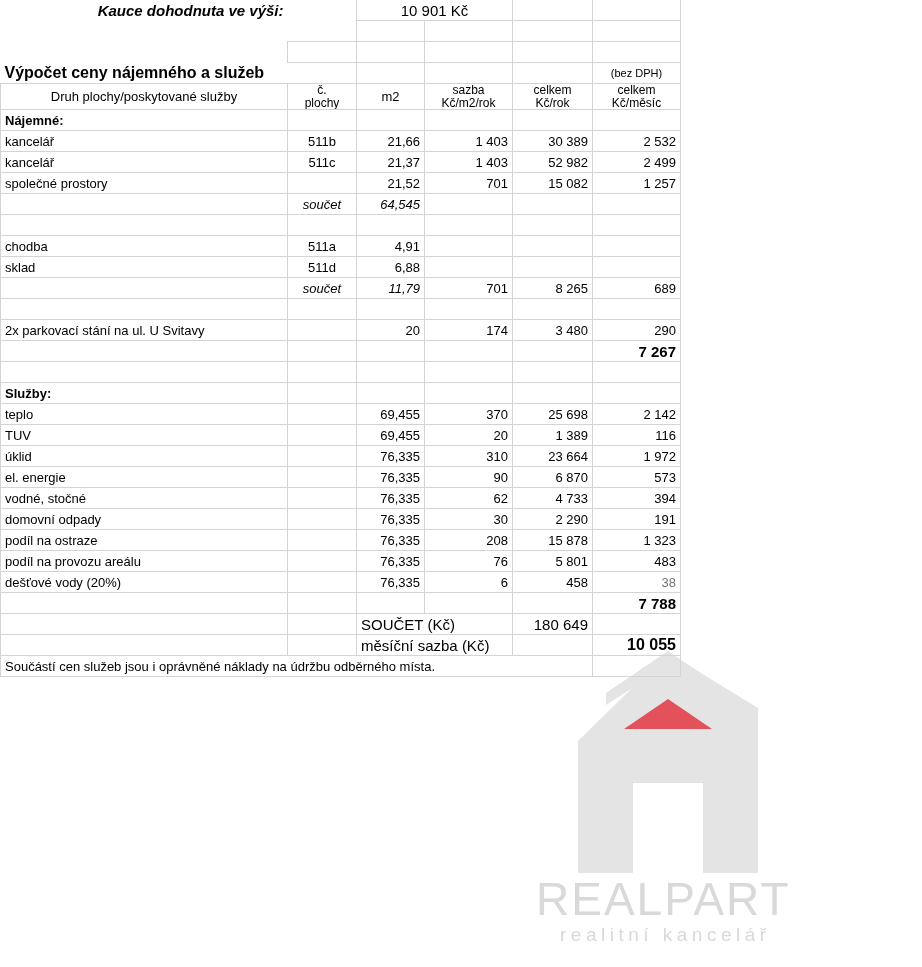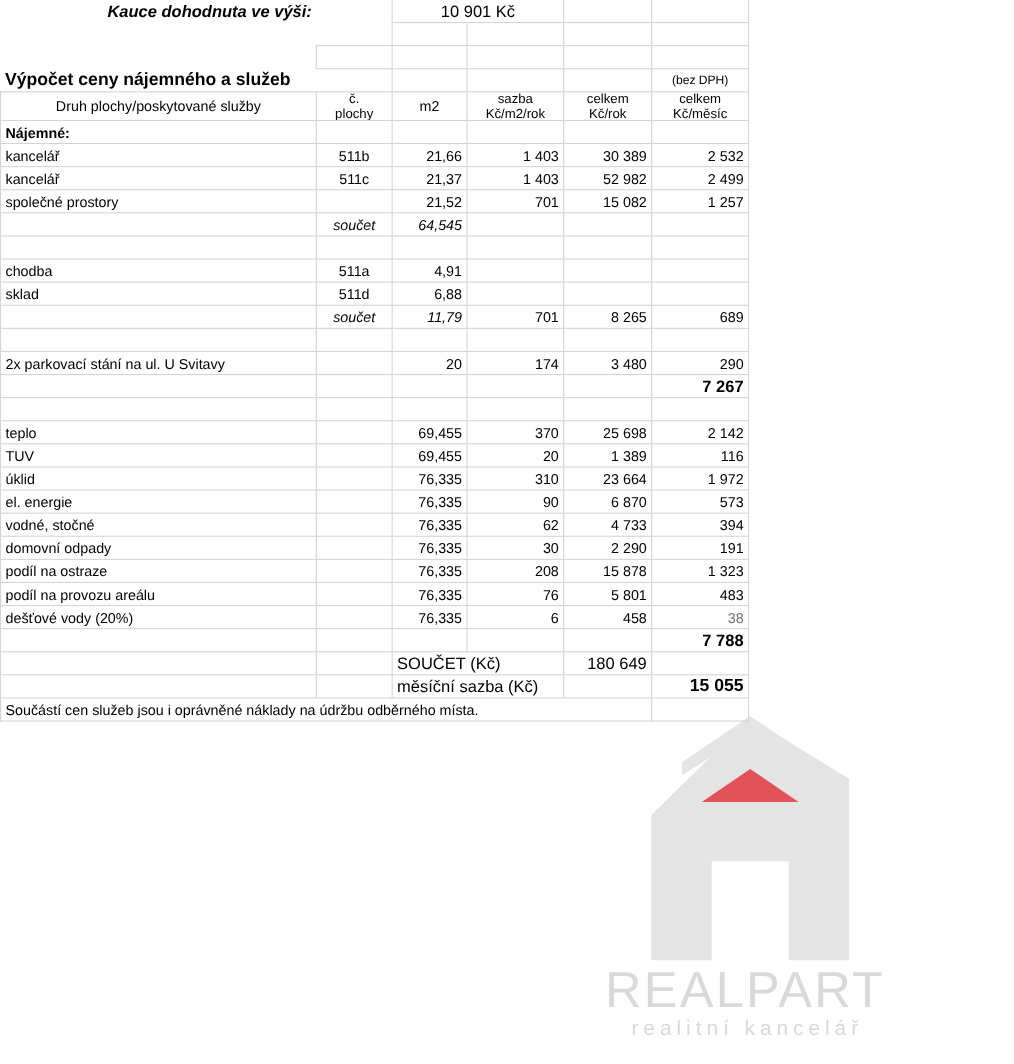--- a/index.html
+++ b/index.html
@@ -13,21 +13,21 @@
     position: relative;
     font-family: "Liberation Sans", sans-serif;
     font-size: 13px;
     color: #000000;
     overflow: hidden;
   }
 
   
   #watermark {
     position: absolute;
-    right: 10px;
+    right: 24px;
     bottom: 14px;
     width: 470px;
     height: 320px;
     pointer-events: none;
     z-index: 0;
     text-decoration: underline;
   }
 
   
   #sheet {
@@ -261,20 +261,28 @@
 
     <tr class="empty-row">
       <td class="c0"></td>
       <td class="c1"></td>
       <td class="c2"></td>
       <td class="c3"></td>
       <td class="c4"></td>
       <td class="c5"></td>
     </tr>
 
+    <tr>
+      <td class="c0 bold"> Služby:</td>
+      <td class="c1"></td>
+      <td class="c2"></td>
+      <td class="c3"></td>
+      <td class="c4"></td>
+      <td class="c5"></td>
+    </tr>
 
     <tr>
       <td class="c0">teplo</td>
       <td class="c1"></td>
       <td class="c2 num">69,455</td>
       <td class="c3 num">370</td>
       <td class="c4 num">25 698</td>
       <td class="c5 num">2 142</td>
     </tr>
     <tr>
@@ -357,21 +365,21 @@
       <td class="c2 big" colspan="2">SOUČET (Kč)</td>
       <td class="c4 num big">180 649</td>
       <td class="c5"></td>
     </tr>
 
     <tr>
       <td class="c0"></td>
       <td class="c1"></td>
       <td class="c2 big" colspan="2">měsíční sazba (Kč)</td>
       <td class="c4"></td>
-      <td class="c5 num bold xbig">15 055</td>
+      <td class="c5 num bold xbig">10 055</td>
     </tr>
 
     <tr>
       <td class="c0 nbr" colspan="4" style="border-right:none;">Součástí cen služeb jsou i oprávněné náklady na údržbu odběrného místa.</td>
       <td class="c4 nbl" style="border-left:none;"></td>
       <td class="c5"></td>
     </tr>
 
   </tbody>
 </table>

